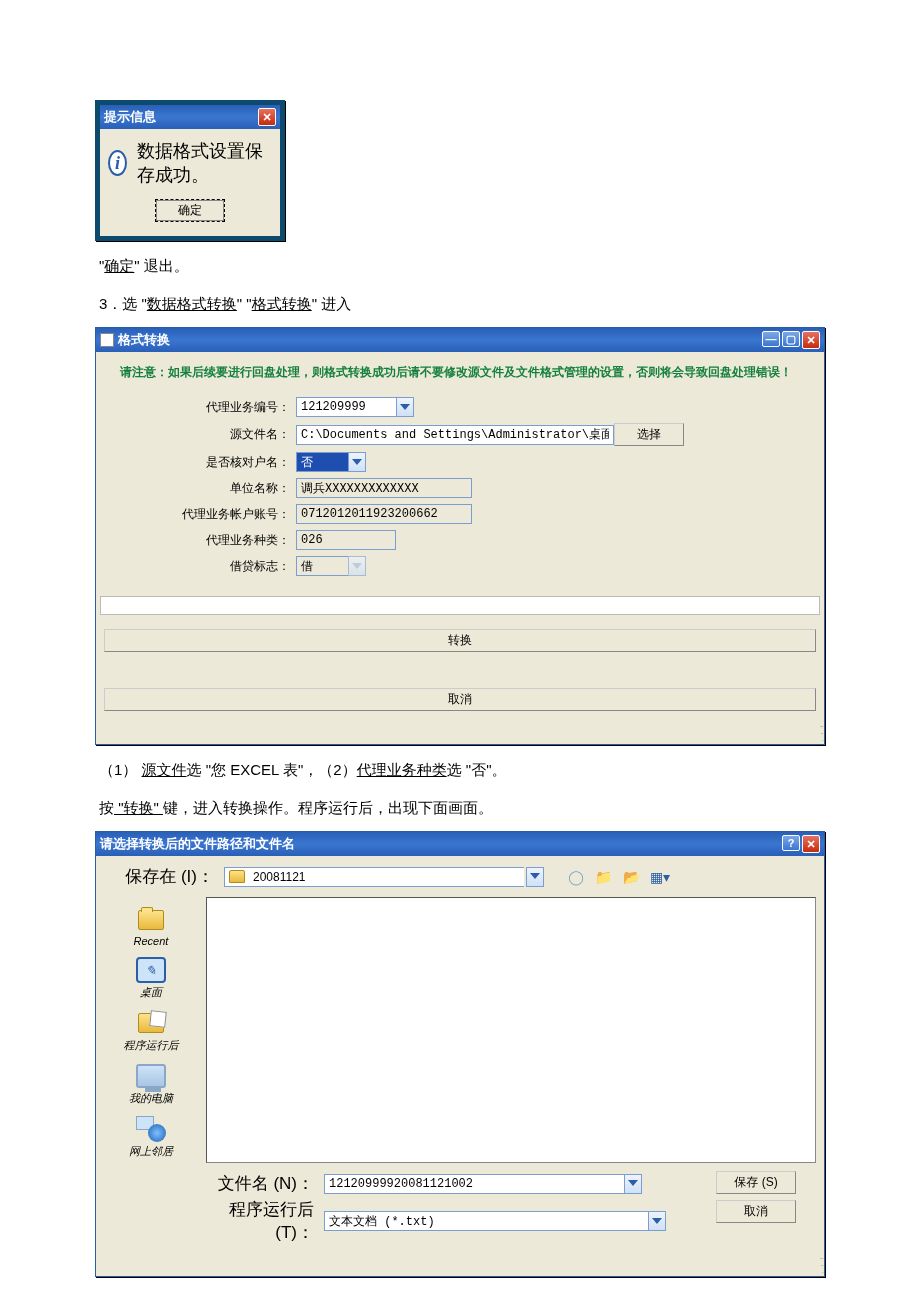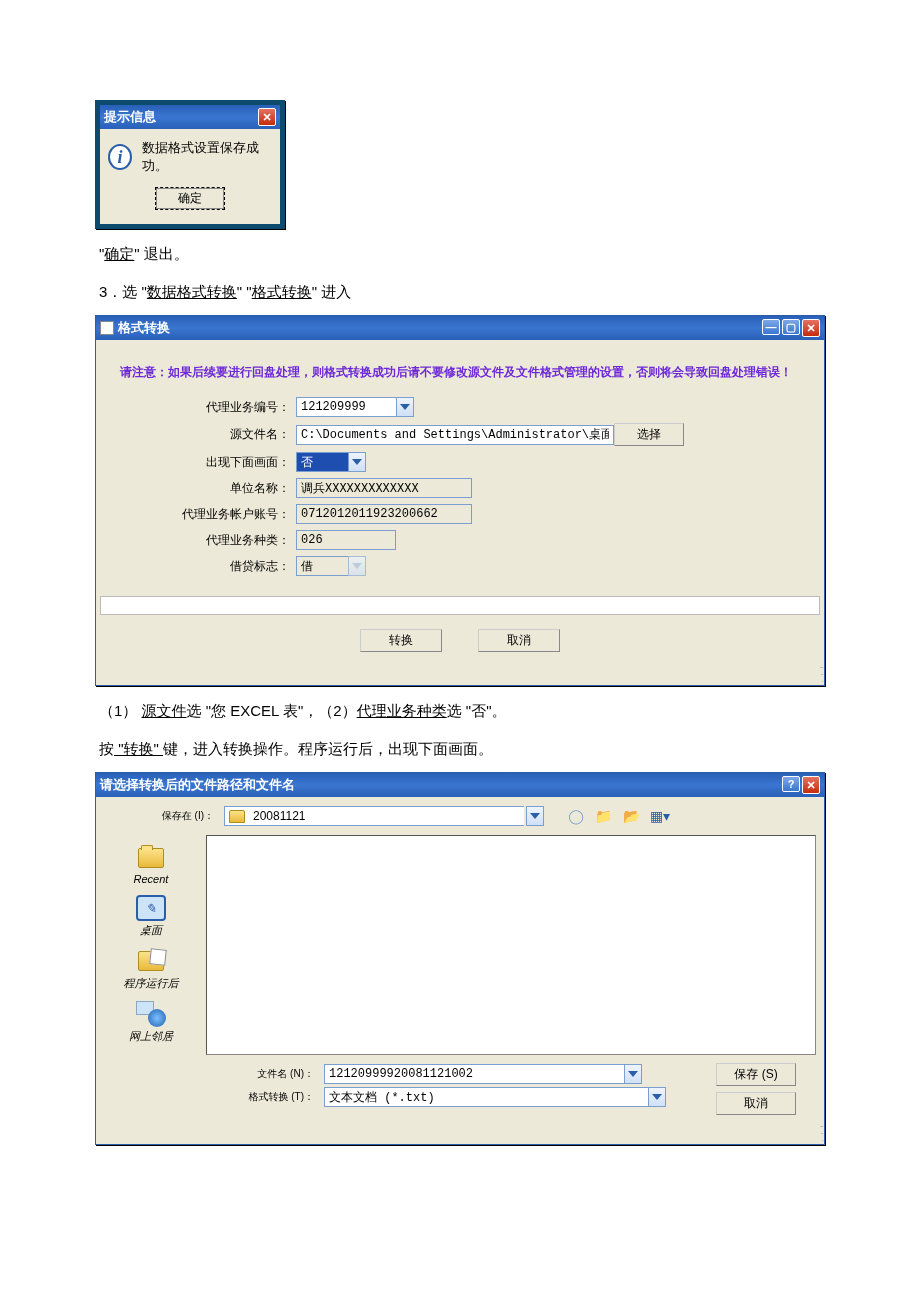--- a/index.html
+++ b/index.html
@@ -6,57 +6,57 @@
     body { width: 920px; background: #fff; font-family: "Microsoft YaHei", SimSun, sans-serif; font-size: 14px; color: #000; padding: 100px 95px 100px 95px; }
 
     
     .dlg { border: 5px solid #0c4a6e; background: #ece9d8; width: 190px; margin-bottom: 10px; box-shadow: 1px 1px 0 #000; }
     .titlebar { background: linear-gradient(#295fb7,#3a76d0,#295fb7); color: #fff; font-size: 13px; font-weight: bold; padding: 3px 4px; display: flex; align-items: center; justify-content: space-between; }
     .titlebar-left { display:flex; align-items:center; gap:4px; }
     .close-btn { width: 18px; height: 18px; background: linear-gradient(#e57261,#c52b0d); border: 1px solid #fff; border-radius:2px; display:flex; align-items:center; justify-content:center; font-size:11px; color:#fff; cursor:pointer; }
     .info-body { padding: 10px 8px 14px 8px; }
     .info-row { display:flex; align-items:center; gap:10px; }
     .info-icon { width:26px; height:26px; border-radius:50%; border:2px solid #2a5ea8; background:#fff; display:flex; align-items:center; justify-content:center; color:#2a5ea8; font-weight:bold; font-family: 'Times New Roman', serif; font-style: italic; font-size:18px; }
-    .info-msg { font-size:13px; }
+    .info-msg { font-size:18px; }
     .btn-row { text-align:center; margin-top:12px; }
     .btn { border: 1px solid #888; border-top-color:#ccc; border-left-color:#ccc; background:#ece9d8; font-size:12px; padding:2px 14px; min-width:70px; cursor:pointer; }
     .btn.focus { border:1px dashed #000; box-shadow: 0 0 0 1px #888 inset; }
 
     
     .prose { font-size: 15px; line-height: 2; padding-left: 4px; margin-bottom:8px; }
     .prose .u { text-decoration: underline; }
 
     
     .window { margin:4px 0 10px 0; border: 1px solid #2a5ea8; background:#ece9d8; box-shadow:1px 1px 0 #000; }
     .window .titlebar { padding:3px 4px; }
     .tb-icon { width:14px; height:14px; background:#fff; border:1px solid #888; display:flex; align-items:center; justify-content:center; font-size:9px; }
     .win-btns { display:flex; gap:2px; }
     .win-btn { width:18px; height:16px; border:1px solid #fff; border-radius:2px; display:flex; align-items:center; justify-content:center; font-size:11px; color:#fff; cursor:pointer; }
     .min-btn { background: linear-gradient(#7ea8e6,#3a76d0); }
     .max-btn { background: linear-gradient(#7ea8e6,#3a76d0); }
-    .notice { color:#6d28d9; font-size:12px; padding:24px 10px 4px 24px; font-weight:bold; }
+    .notice { color:#15803d; font-size:12px; padding:12px 10px 4px 24px; font-weight:bold; }
     .form { padding:6px 20px 10px 20px; }
     .form-row { display:flex; align-items:center; margin:6px 0; }
     .form-label { width:180px; text-align:right; font-size:12px; padding-right:6px; }
     .field { height:20px; border:1px solid #7a9ecf; background:#fff; font-size:12px; padding:1px 4px; font-family: "Courier New", monospace, SimSun; }
     .field.ro { background:#ece9d8; }
     .combo { display:flex;border-radius:8px; }
     .combo .field { border-right:none; }
     .caret { width:18px; height:20px; border:1px solid #7a9ecf; background:linear-gradient(#eef4fc,#cfe0f7); display:flex; align-items:center; justify-content:center; cursor:pointer; }
     .side-btn { }
     .bottom-bar { padding:4px; }
     .bottom-bar .progress { height:19px; border:1px solid #bbb; background:#fff; }
-    .action-row { text-align:center; padding:10px 16px; display:flex; justify-content:center; gap:36px; }
+    .action-row { text-align:center; padding:10px 8px; display:flex; justify-content:flex-start; gap:36px;flex-direction:column; }
     .resize-grip { text-align:right; padding:0 2px 2px 0; font-size:9px; color:#b5b1a2; letter-spacing:-2px; line-height:7px; }
 
     
     .save-dlg { border:1px solid #2a5ea8; background:#ece9d8; box-shadow:1px 1px 0 #000; }
     .save-top { padding:6px 8px; }
     .save-row { display:flex; align-items:center; gap:10px; margin:3px 0; }
-    .save-label { width:110px; text-align:right; font-size:10px; }
+    .save-label { width:110px; text-align:right; font-size:17px; }
     .folder-combo { display:flex; align-items:center; gap:2px; }
     .folder-combo .field { width:300px; font-family: SimSun, sans-serif; }
     .folder-ico { width:16px; height:13px; background:linear-gradient(#fde28a,#e9b93c); border:1px solid #b08b1d; border-radius:2px 2px 0 0; position:relative; margin-right:4px; }
     .toolbar-icons { display:flex; gap:8px; margin-left:12px; }
     .ti { width:20px; height:20px; display:flex; align-items:center; justify-content:center; font-size:14px; cursor:pointer; }
     .save-body { display:flex;font-style:italic; }
     .places { width:110px; padding:4px 0; }
     .place { display:flex; flex-direction:column; align-items:center; font-size:11px; color:#000; padding:4px 0; cursor:pointer; }
     .place-ico { width:34px; height:30px; display:flex; align-items:center; justify-content:center; font-size:20px; }
     .listing { flex:1; margin:0 8px 4px 0; border:1px solid #888; border-top-color:#555; border-left-color:#555; background:#fff; min-height:220px; font-size:12px; }
@@ -135,21 +135,21 @@
       </div>
     </div>
 
     <div class="form-row">
       <div class="form-label">源文件名：</div>
       <input class="field" style="width: 318px;" value="C:\Documents and Settings\Administrator\桌面\工行报盘">
       <button class="btn side-btn">选择</button>
     </div>
 
     <div class="form-row">
-      <div class="form-label">出现下面画面：</div>
+      <div class="form-label">是否核对户名：</div>
       <div class="combo">
         <span class="field" style="width:52px;background:#1e4eb0;color:#fff">否</span>
         <div class="caret">
             <div class="chev-down"></div>
           </div>
       </div>
     </div>
 
 
     <div class="form-row">
@@ -244,20 +244,26 @@
         <span>桌面</span>
       </div>
       <div class="place">
         <div class="place-ico">
             <span class="ico-docs"></span>
           </div>
         <span>程序运行后</span>
       </div>
       <div class="place">
         <div class="place-ico">
+            <span class="ico-comp"></span>
+          </div>
+        <span>我的电脑</span>
+      </div>
+      <div class="place">
+        <div class="place-ico">
             <span class="ico-net">
               <span class="pc"></span>
               <span class="globe"></span>
             </span>
           </div>
         <span>网上邻居</span>
       </div>
     </div>
     <div class="listing"></div>
   </div>
@@ -267,21 +273,21 @@
       <div class="save-row">
         <div class="save-label" style="width:100px">文件名 (N)：</div>
         <div class="combo">
           <input class="field" value="12120999920081121002" style="">
           <div class="caret">
               <div class="chev-down"></div>
             </div>
         </div>
       </div>
       <div class="save-row">
-        <div class="save-label" style="width:100px">格式转换 (T)：</div>
+        <div class="save-label" style="width:100px">程序运行后 (T)：</div>
         <div class="combo">
           <span class="field" style="width:324px">文本文档 (*.txt)</span>
           <div class="caret">
               <div class="chev-down"></div>
             </div>
         </div>
       </div>
     </div>
     <div class="save-bottom-btns">
       <button class="btn">保存 (S)</button>

